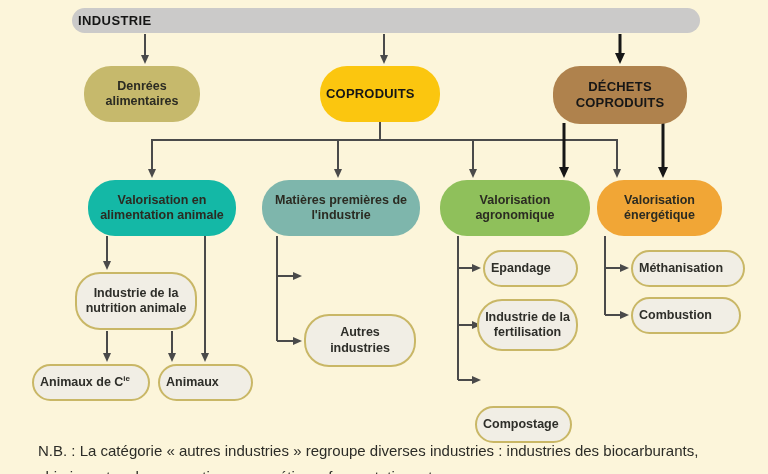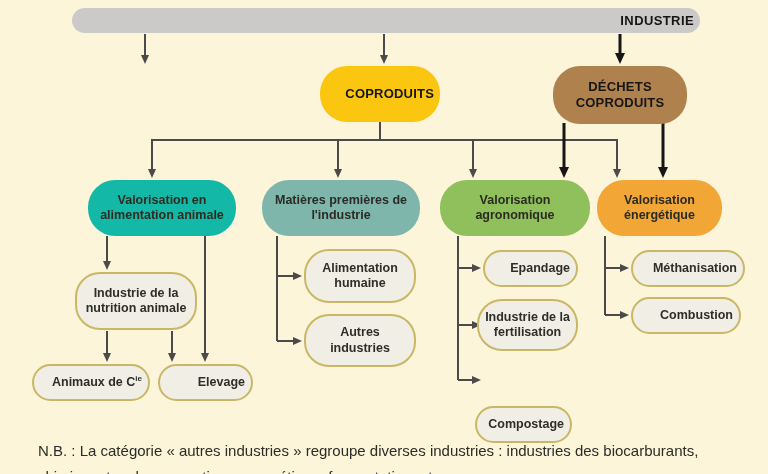--- a/index.html
+++ b/index.html
@@ -11,21 +11,21 @@
     position:relative;
     width:768px;height:474px;
     background:#fcf5da;
     overflow:hidden;
   }
   #connectors{
     position:absolute;left:0;top:0;z-index:0;
   }
   .node{
     position:absolute;z-index:1;
-    display:flex;align-items:center;justify-content:flex-end;
+    display:flex;align-items:center;justify-content:flex-start;
     text-align:center;
     font-weight:bold;
     color:#2b2b22;
     line-height:1.22;
     box-sizing:border-box;
     padding:2px 6px;
   }
   .root-bar{
     border-radius:13px;
     font-size:13px;
@@ -102,20 +102,23 @@
       <line x1="620" y1="34" x2="620" y2="54" marker-end="url(#ah-black)"></line>
       <line x1="564" y1="123" x2="564" y2="168" marker-end="url(#ah-black)"></line>
       <line x1="663" y1="123" x2="663" y2="168" marker-end="url(#ah-black)"></line>
     </g>
   </svg>
 
   <div class="node root-bar" style="left: 72px; top: 8px; width: 628px; height: 25px; background: rgb(203, 202, 201);">
     <span>INDUSTRIE</span>
   </div>
 
+  <div class="node l1" style="left: 84px; top: 66px; width: 116px; height: 56px; background: rgb(198, 185, 108);">
+    <span>Denrées alimentaires</span>
+  </div>
   <div class="node l1 upper" style="left: 320px; top: 66px; width: 120px; height: 56px; background: rgb(251, 198, 15);">
     <span>COPRODUITS</span>
   </div>
   <div class="node l1 upper" style="left: 553px; top: 66px; width: 134px; height: 58px; background: rgb(175, 130, 77);">
     <span>DÉCHETS COPRODUITS</span>
   </div>
 
   <div class="node l2" style="left: 88px; top: 180px; width: 148px; height: 56px; background: #14b8a6;">
     <span>Valorisation en alimentation animale</span>
   </div>
@@ -129,24 +132,21 @@
     <span>Valorisation énergétique</span>
   </div>
 
   <div class="node leaf tall" style="left:75px;top:272px;width:122px;height:58px;">
     <span>Industrie de la nutrition animale</span>
   </div>
   <div class="node leaf pill" style="left:32px;top:364px;width:118px;height:37px;">
     <span><span>Animaux de C</span><sup>ie</sup></span>
   </div>
   <div class="node leaf pill" style="left:158px;top:364px;width:95px;height:37px;">
-    <span>Elevage</span>
-  </div>
-  <div class="node leaf tall" style="left:304px;top:249px;width:112px;height:54px;">
-    <span>Alimentation humaine</span>
+    <span>Animaux</span>
   </div>
   <div class="node leaf tall" style="left:304px;top:314px;width:112px;height:53px;">
     <span>Autres industries</span>
   </div>
   <div class="node leaf pill" style="left:483px;top:250px;width:95px;height:37px;">
     <span>Epandage</span>
   </div>
   <div class="node leaf tall" style="left:477px;top:299px;width:101px;height:52px;">
     <span>Industrie de la fertilisation</span>
   </div>

